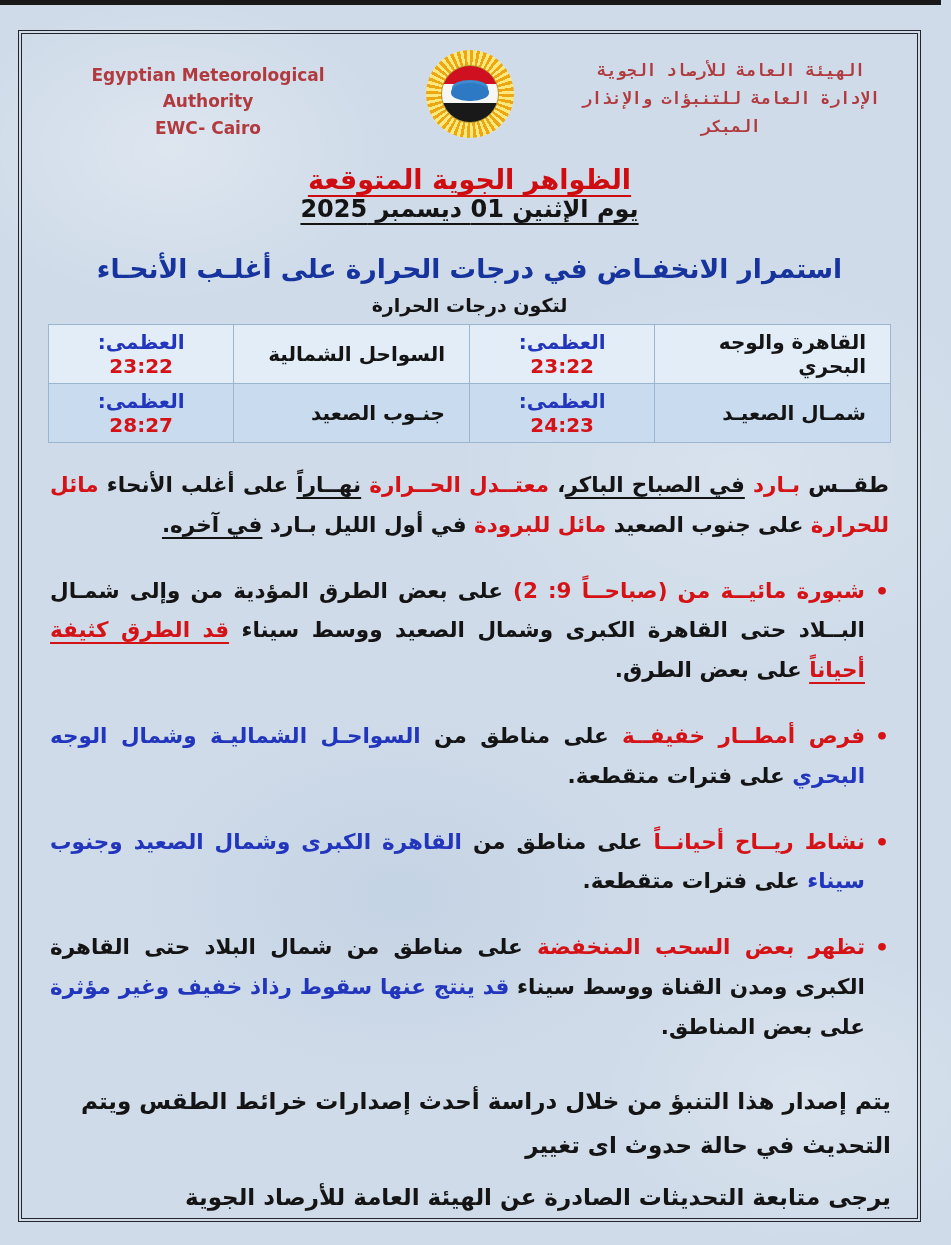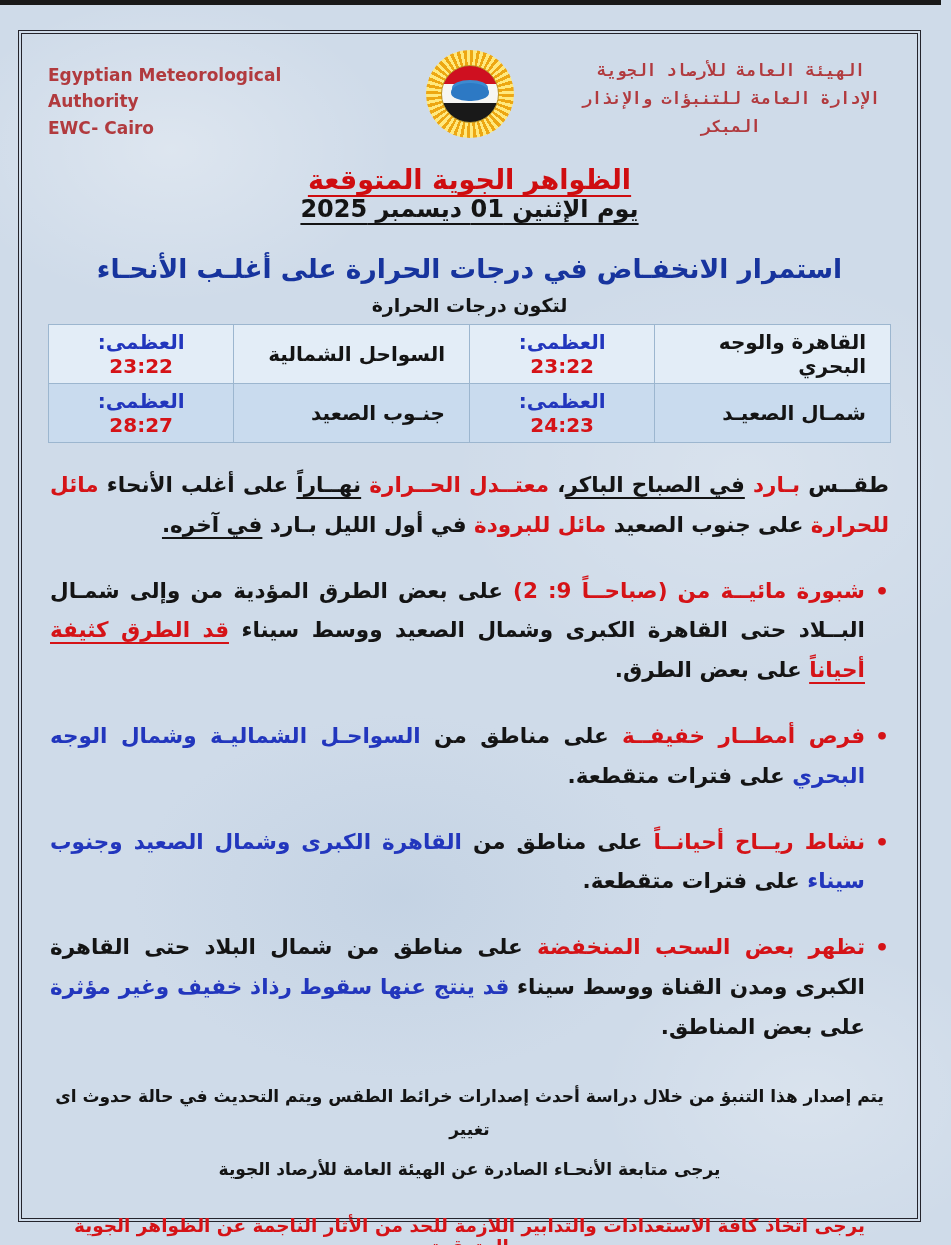--- a/index.html
+++ b/index.html
@@ -27,21 +27,21 @@
     color:var(--ink);
   }
   .top-edge{position:absolute;top:0;left:0;width:941px;height:5px;background:#191919;}
   .frame{
     position:absolute;left:18px;top:30px;width:903px;height:1192px;
     border:4px double #24242c;box-sizing:border-box;
     padding:14px 26px 10px 26px;direction:rtl;
   }
   
   .hdr{display:flex;flex-direction:row-reverse;justify-content:space-between;align-items:flex-start;}
-  .hdr-en{direction:ltr;width:320px;color:var(--maroon);font-weight:bold;font-size:17px;line-height:1.55;padding-top:14px;}
+  .hdr-en{direction:ltr;width:320px;text-align:center;color:var(--maroon);font-weight:bold;font-size:17px;line-height:1.55;padding-top:14px;}
   .hdr-ar{width:320px;text-align:center;color:var(--maroon);font-weight:bold;font-size:16.5px;line-height:1.7;padding-top:10px;font-family:Liberation Mono, monospace;}
   .logo{width:88px;height:88px;border-radius:50%;flex:0 0 auto;margin-top:2px;
     background:repeating-conic-gradient(#eda712 0deg 4.5deg, #ffe97e 4.5deg 9deg);
     display:flex;align-items:center;justify-content:center;}
   .logo-core{width:56px;height:56px;border-radius:50%;overflow:hidden;position:relative;border:1px solid #b9952a;
     background:linear-gradient(180deg,#cf1020 0 32%,#f6f6f4 32% 66%,#191919 66% 100%);}
   .logo-cloud{position:absolute;left:50%;top:46%;transform:translate(-50%,-50%);
     width:38px;height:18px;background:#2d79c4;border-radius:50% 50% 46% 46%;box-shadow:0 -4px 0 -1px #3c8ad0;}
   
   .c{text-align:center;}
@@ -61,21 +61,21 @@
   .t-value{color:var(--red);}
   
   .para{margin:22px 2px 0 2px;font-size:21.5px;font-weight:bold;line-height:1.85;text-align:justify;}
   .bullet{position:relative;margin:26px 2px 0 2px;padding-right:24px;font-size:21.5px;font-weight:bold;line-height:1.85;text-align:justify;}
   .marker{position:absolute;right:0;top:1px;color:var(--red);font-size:22px;}
   .s-red{color:var(--red);}
   .s-blue{color:var(--blue);}
   .s-black{color:var(--ink);}
   .s-u{text-decoration:underline;text-underline-offset:5px;}
   
-  .note{margin-top:8px;font-size:17px;font-weight:bold;text-align:center;line-height:1.9;}
+  .note{margin-top:8px;font-size:23px;font-weight:bold;text-align:right;line-height:1.9;}
   .note-first{margin-top:34px;}
   .warning{margin-top:30px;font-size:18.5px;font-weight:bold;color:var(--red);text-align:center;}
 </style>
 </head>
 <body>
 
 <div class="top-edge"></div>
 
 <div class="frame">
 
@@ -130,16 +130,16 @@
   <div class="bullet">
     <span class="marker">•</span>
     <span><span class="s-red">نشاط ريــاح أحيانــاً </span><span class="s-black">على مناطق من </span><span class="s-blue">القاهرة الكبرى وشمال الصعيد وجنوب سيناء </span><span class="s-black">على فترات متقطعة.</span></span>
   </div>
   <div class="bullet">
     <span class="marker">•</span>
     <span><span class="s-red">تظهر بعض السحب المنخفضة </span><span class="s-black">على مناطق من شمال البلاد حتى القاهرة الكبرى ومدن القناة ووسط سيناء </span><span class="s-blue">قد ينتج عنها سقوط رذاذ خفيف وغير مؤثرة </span><span class="s-black">على بعض المناطق.</span></span>
   </div>
 
   <div class="note note-first">يتم إصدار هذا التنبؤ من خلال دراسة أحدث إصدارات خرائط الطقس ويتم التحديث في حالة حدوث اى تغيير</div>
-  <div class="note">يرجى متابعة الأنحـاء الصادرة عن الهيئة العامة للأرصاد الجوية</div>
+  <div class="note">يرجى متابعة التحديثات الصادرة عن الهيئة العامة للأرصاد الجوية</div>
   <div class="warning">يرجى اتخاذ كافة الاستعدادات والتدابير اللازمة للحد من الأثار الناجمة عن الظواهر الجوية المتوقعة</div>
 
 </div>
 
 </body></html>

